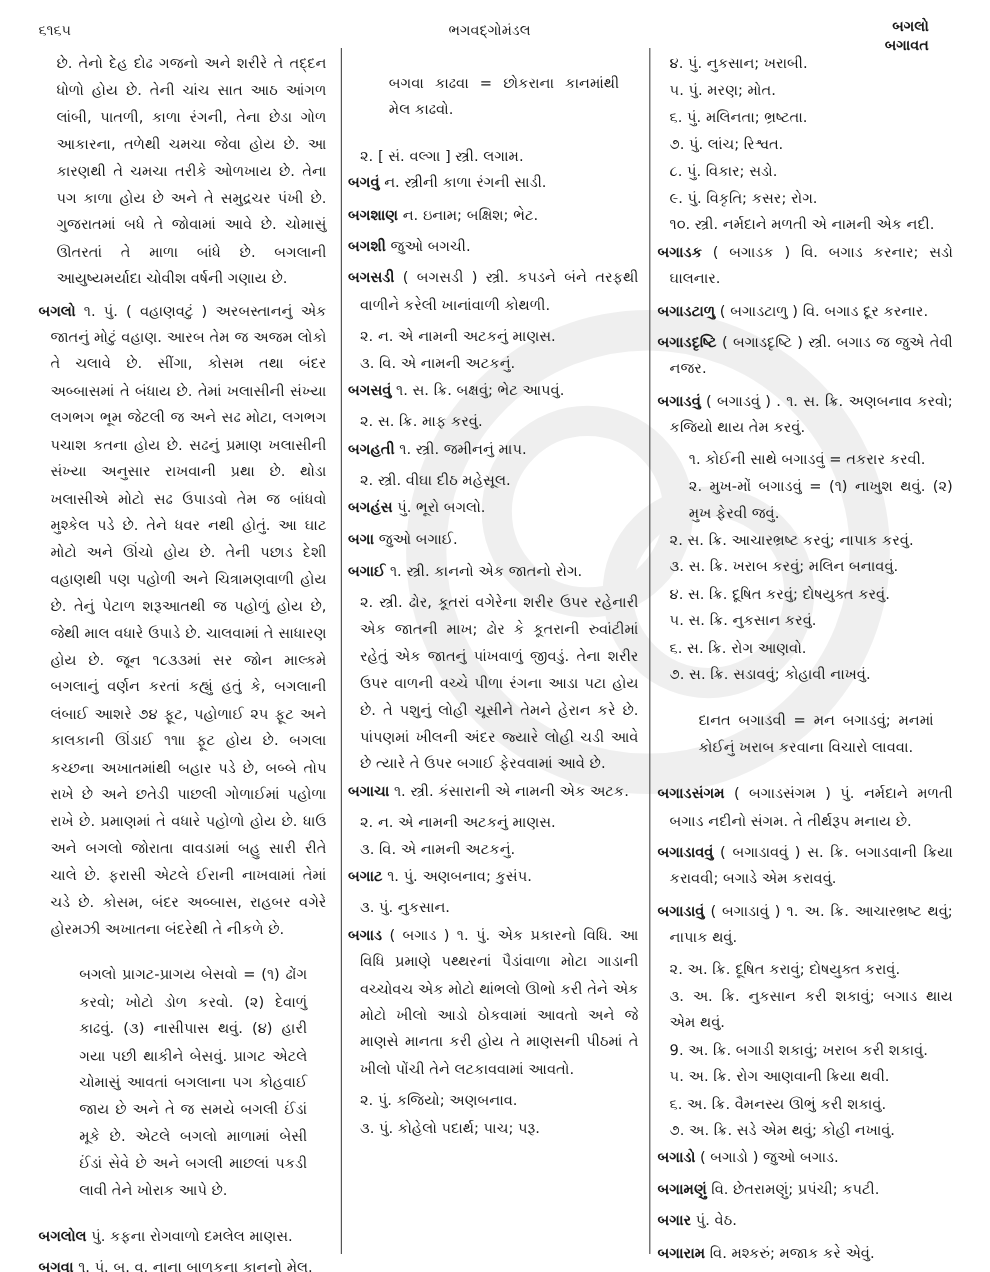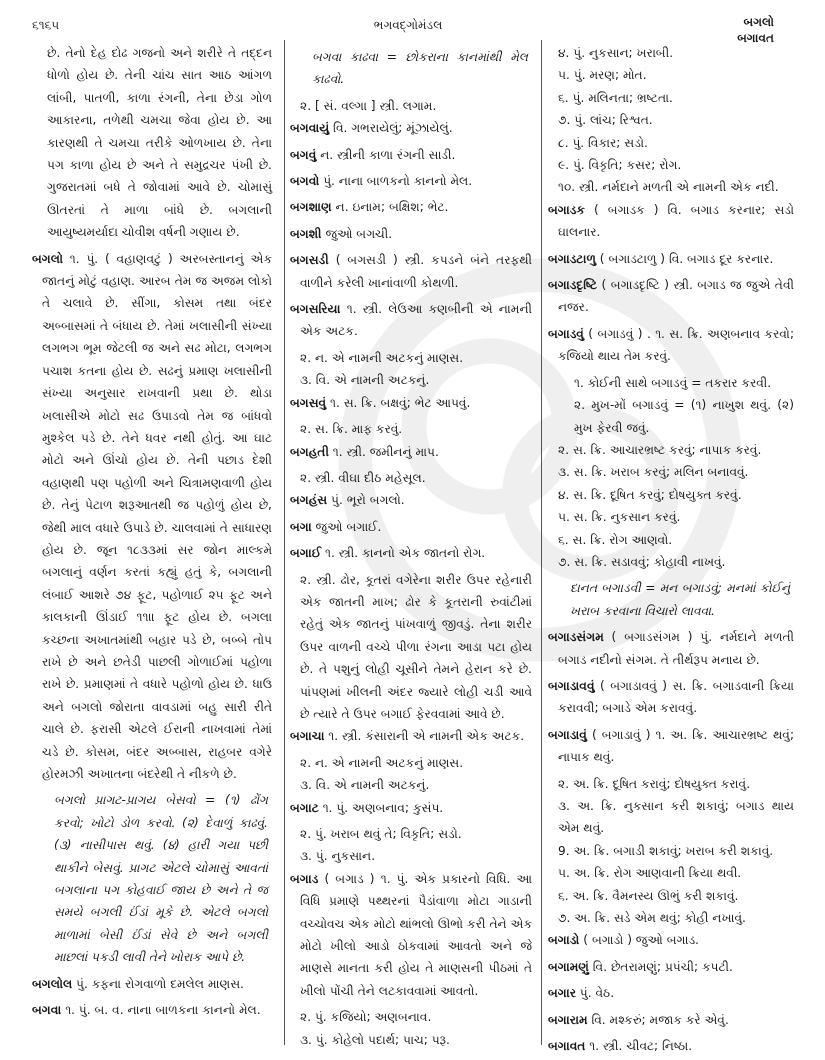--- a/index.html
+++ b/index.html
@@ -27,21 +27,21 @@
     .col2 { left: 290px; width: 242px; }
     .col3 { left: 548px; width: 246px; }
     .rule { position: absolute; width: 1px; background: #555; }
     .rule1 { left: 284px; top: 40px; height: 1005px; }
     .rule2 { left: 541px; top: 40px; height: 1005px; }
     .entry { margin: 0 0 4px 0; padding-left: 10px; text-indent: -10px; }
     .entry.cont { padding-left: 0; text-indent: 0; margin-left: 15px; }
     .hw { font-weight: bold; }
     .sub { margin: 0; padding-left: 10px; }
     .sub2 { margin: 0; padding-left: 26px; }
-    .idiom { margin: 4px; padding-left: 18px; text-indent: 0; font-style: italic; }
+    .idiom { margin: 16px; padding-left: 18px; text-indent: 0; }
   </style>
 </head>
 <body>
 
 <svg class="watermark" viewBox="0 0 100 100">
   <circle cx="50" cy="50" r="44" fill="none" stroke="#000" stroke-width="8"></circle>
   <circle cx="38" cy="42" r="18" fill="none" stroke="#000" stroke-width="6"></circle>
   <circle cx="62" cy="58" r="18" fill="none" stroke="#000" stroke-width="6"></circle>
 </svg>
 
@@ -60,42 +60,38 @@
 <div class="col col1">
     <p class="entry cont">છે. તેનો દેહ દોઢ ગજનો અને શરીરે તે તદ્દન ધોળો હોય છે. તેની ચાંચ સાત આઠ આંગળ લાંબી, પાતળી, કાળા રંગની, તેના છેડા ગોળ આકારના, તળેથી ચમચા જેવા હોય છે. આ કારણથી તે ચમચા તરીકે ઓળખાય છે. તેના પગ કાળા હોય છે અને તે સમુદ્રચર પંખી છે. ગુજરાતમાં બધે તે જોવામાં આવે છે. ચોમાસું ઊતરતાં તે માળા બાંધે છે. બગલાની આયુષ્યમર્યાદા ચોવીશ વર્ષની ગણાય છે.</p>
     <p class="entry"><span class="hw">બગલો</span><span> ૧. પું. ( વહાણવટું ) અરબસ્તાનનું એક જાતનું મોટું વહાણ. આરબ તેમ જ અજમ લોકો તે ચલાવે છે. સીંગા, કોસમ તથા બંદર અબ્બાસમાં તે બંધાય છે. તેમાં ખલાસીની સંખ્યા લગભગ ભૂમ જેટલી જ અને સઢ મોટા, લગભગ પચાશ કતના હોય છે. સઢનું પ્રમાણ ખલાસીની સંખ્યા અનુસાર રાખવાની પ્રથા છે. થોડા ખલાસીએ મોટો સઢ ઉપાડવો તેમ જ બાંધવો મુશ્કેલ પડે છે. તેને ધવર નથી હોતું. આ ઘાટ મોટો અને ઊંચો હોય છે. તેની પછાડ દેશી વહાણથી પણ પહોળી અને ચિત્રામણવાળી હોય છે. તેનું પેટાળ શરૂઆતથી જ પહોળું હોય છે, જેથી માલ વધારે ઉપાડે છે. ચાલવામાં તે સાધારણ હોય છે. જૂન ૧૮૩૩માં સર જોન માલ્કમે બગલાનું વર્ણન કરતાં કહ્યું હતું કે, બગલાની લંબાઈ આશરે ૭૪ ફૂટ, પહોળાઈ ૨૫ ફૂટ અને કાલકાની ઊંડાઈ ૧૧ાા ફૂટ હોય છે. બગલા કચ્છના અખાતમાંથી બહાર પડે છે, બબ્બે તોપ રાખે છે અને છતેડી પાછલી ગોળાઈમાં પહોળા રાખે છે. પ્રમાણમાં તે વધારે પહોળો હોય છે. ધાઉ અને બગલો જોરાતા વાવડામાં બહુ સારી રીતે ચાલે છે. ફરાસી એટલે ઈરાની નાખવામાં તેમાં ચડે છે. કોસમ, બંદર અબ્બાસ, રાહબર વગેરે હોરમઝી અખાતના બંદરેથી તે નીકળે છે.</span></p>
     <p class="idiom">બગલો પ્રાગટ-પ્રાગય બેસવો = (૧) ઢોંગ કરવો; ખોટો ડોળ કરવો. (૨) દેવાળું કાઢવું. (૩) નાસીપાસ થવું. (૪) હારી ગયા પછી થાકીને બેસવું. પ્રાગટ એટલે ચોમાસું આવતાં બગલાના પગ કોહવાઈ જાય છે અને તે જ સમયે બગલી ઈંડાં મૂકે છે. એટલે બગલો માળામાં બેસી ઈંડાં સેવે છે અને બગલી માછલાં પકડી લાવી તેને ખોરાક આપે છે.</p>
     <p class="entry"><span class="hw">બગલોલ</span><span> પું. કફના રોગવાળો દમલેલ માણસ.</span></p>
     <p class="entry"><span class="hw">બગવા</span><span> ૧. પું. બ. વ. નાના બાળકના કાનનો મેલ.</span></p>
   </div>
 <div class="col col2">
     <p class="idiom">બગવા કાઢવા = છોકરાના કાનમાંથી મેલ કાઢવો.</p>
     <p class="sub">૨. [ સં. વલ્ગા ] સ્ત્રી. લગામ.</p>
-    <p class="entry"><span class="hw">બગવાયું</span><span> વિ. ગભરાયેલું; મૂંઝાયેલું.</span></p>
     <p class="entry"><span class="hw">બગવું</span><span> ન. સ્ત્રીની કાળા રંગની સાડી.</span></p>
-    <p class="entry"><span class="hw">બગવો</span><span> પું. નાના બાળકનો કાનનો મેલ.</span></p>
     <p class="entry"><span class="hw">બગશાણ</span><span> ન. ઇનામ; બક્ષિશ; ભેટ.</span></p>
     <p class="entry"><span class="hw">બગશી</span><span> જુઓ બગચી.</span></p>
     <p class="entry"><span class="hw">બગસડી</span><span> ( બગસડી ) સ્ત્રી. કપડને બંને તરફથી વાળીને કરેલી ખાનાંવાળી કોથળી.</span></p>
-    <p class="entry"><span class="hw">બગસરિયા</span><span> ૧. સ્ત્રી. લેઉઆ કણબીની એ નામની એક અટક.</span></p>
     <p class="sub">૨. ન. એ નામની અટકનું માણસ.</p>
     <p class="sub">૩. વિ. એ નામની અટકનું.</p>
     <p class="entry"><span class="hw">બગસવું</span><span> ૧. સ. ક્રિ. બક્ષવું; ભેટ આપવું.</span></p>
     <p class="sub">૨. સ. ક્રિ. માફ કરવું.</p>
     <p class="entry"><span class="hw">બગહતી</span><span> ૧. સ્ત્રી. જમીનનું માપ.</span></p>
     <p class="sub">૨. સ્ત્રી. વીઘા દીઠ મહેસૂલ.</p>
     <p class="entry"><span class="hw">બગહંસ</span><span> પું. ભૂરો બગલો.</span></p>
     <p class="entry"><span class="hw">બગા</span><span> જુઓ બગાઈ.</span></p>
     <p class="entry"><span class="hw">બગાઈ</span><span> ૧. સ્ત્રી. કાનનો એક જાતનો રોગ.</span></p>
     <p class="sub">૨. સ્ત્રી. ઢોર, કૂતરાં વગેરેના શરીર ઉપર રહેનારી એક જાતની માખ; ઢોર કે કૂતરાની રુવાંટીમાં રહેતું એક જાતનું પાંખવાળું જીવડું. તેના શરીર ઉપર વાળની વચ્ચે પીળા રંગના આડા પટા હોય છે. તે પશુનું લોહી ચૂસીને તેમને હેરાન કરે છે. પાંપણમાં ખીલની અંદર જ્યારે લોહી ચડી આવે છે ત્યારે તે ઉપર બગાઈ ફેરવવામાં આવે છે.</p>
     <p class="entry"><span class="hw">બગાચા</span><span> ૧. સ્ત્રી. કંસારાની એ નામની એક અટક.</span></p>
     <p class="sub">૨. ન. એ નામની અટકનું માણસ.</p>
     <p class="sub">૩. વિ. એ નામની અટકનું.</p>
     <p class="entry"><span class="hw">બગાટ</span><span> ૧. પું. અણબનાવ; કુસંપ.</span></p>
-    <p class="sub">૨. પું. ખરાબ થવું તે; વિકૃતિ; સડો.</p>
     <p class="sub">૩. પું. નુકસાન.</p>
     <p class="entry"><span class="hw">બગાડ</span><span> ( બગાડ ) ૧. પું. એક પ્રકારનો વિધિ. આ વિધિ પ્રમાણે પથ્થરનાં પૈડાંવાળા મોટા ગાડાની વચ્ચોવચ એક મોટો થાંભલો ઊભો કરી તેને એક મોટો ખીલો આડો ઠોકવામાં આવતો અને જે માણસે માનતા કરી હોય તે માણસની પીઠમાં તે ખીલો પોંચી તેને લટકાવવામાં આવતો.</span></p>
     <p class="sub">૨. પું. કજિયો; અણબનાવ.</p>
     <p class="sub">૩. પું. કોહેલો પદાર્થ; પાચ; પરૂ.</p>
   </div>
 <div class="col col3">
     <p class="sub">૪. પું. નુકસાન; ખરાબી.</p>
     <p class="sub">૫. પું. મરણ; મોત.</p>
     <p class="sub">૬. પું. મલિનતા; ભ્રષ્ટતા.</p>
     <p class="sub">૭. પું. લાંચ; રિશ્વત.</p>

